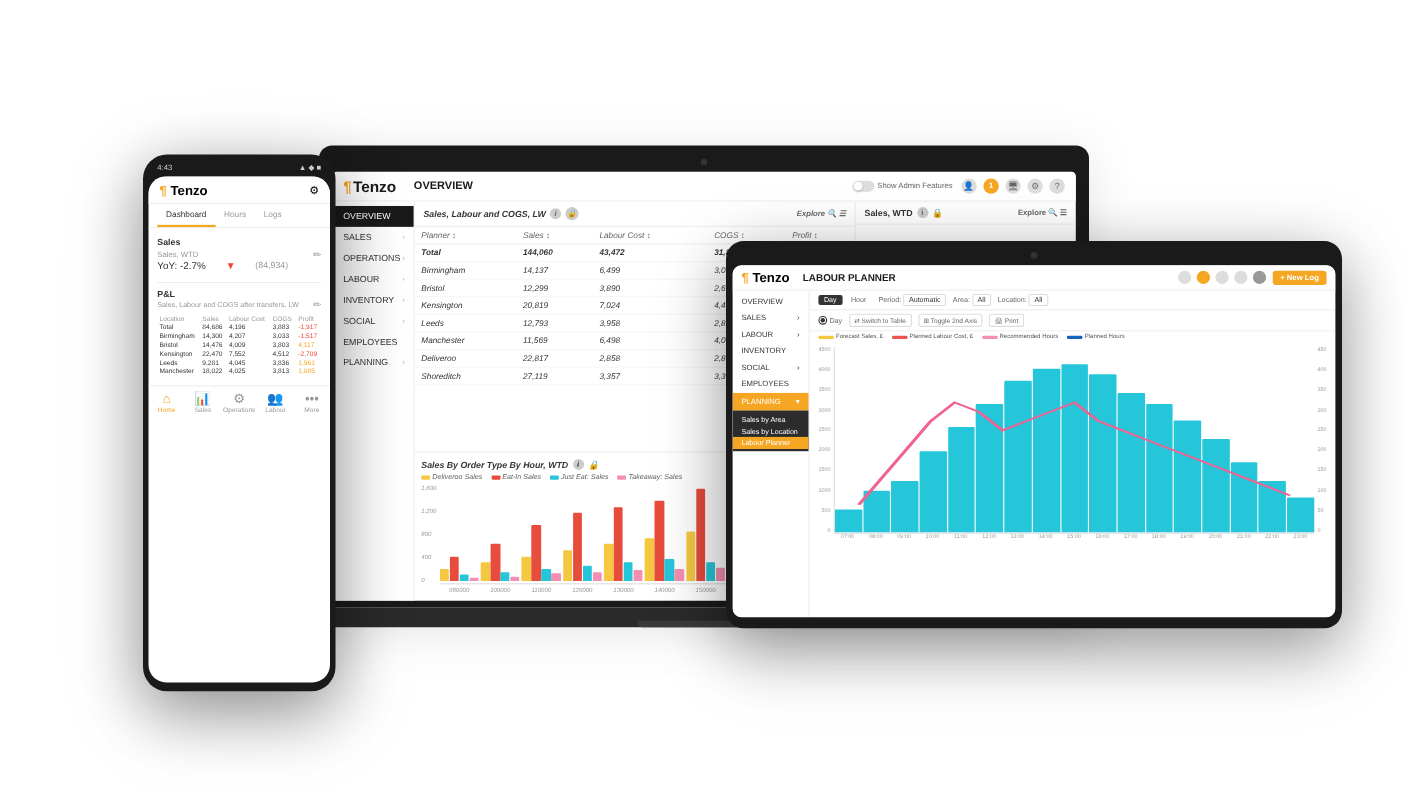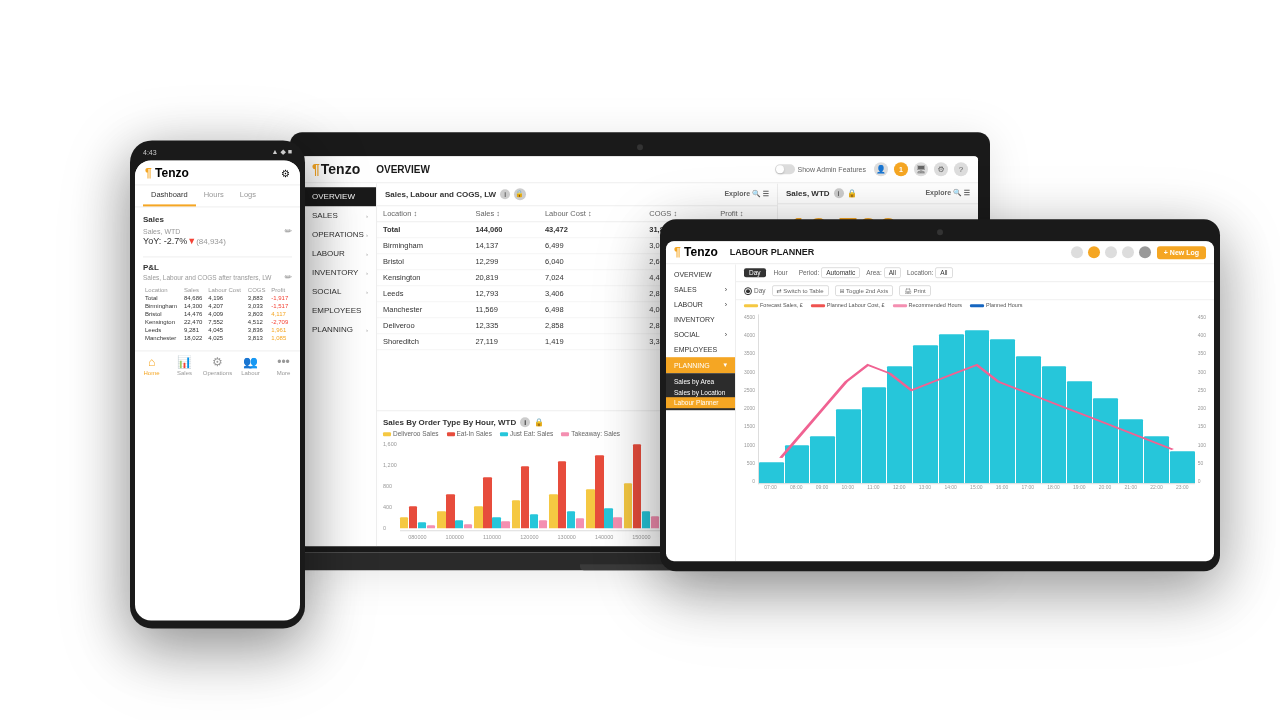--- a/index.html
+++ b/index.html
@@ -422,22 +422,22 @@
       font-size: 32px;
       font-weight: 700;
       color: #f5a623;
       margin: 6px 0;
     }
 
     .phone-yoy {
       font-size: 9px;
       color: #333;
       display: flex;
-      align-items: center;
-      gap: 0;
+      align-items: flex-start;
+      gap: 18px;
       margin-bottom: 10px;
     }
 
     .arrow-down {
       color: #f44336;
     }
 
     .phone-divider {
       border: none;
       border-top: 1px solid #eee;
@@ -757,36 +757,36 @@
                 <span>EMPLOYEES</span>
               </div>
               <div class="sidebar-item">
                 <span>PLANNING</span>
                 <span class="sidebar-chevron">›</span>
               </div>
             </div>
 
             <div class="content-area">
 
-              <div style="flex:1.4;display:flex;flex-direction:column;border-right:1px solid #eee;overflow:hidden;">
+              <div style="flex:1.4;display:flex;flex-direction:column;border-right:1px solid #eee;overflow:hidden;font-style:italic;">
 
                 <div style="flex:1;overflow:auto;">
                   <div class="panel-header">
                     <span>Sales, Labour and COGS, LW</span>
                     <div class="info-icon">i</div>
                     <div style="width:12px;height:12px;background:#ccc;border-radius:50%;font-size:7px;display:flex;align-items:center;justify-content:center;">🔒</div>
                     <div class="explore-btn">
                       <span>Explore 🔍</span>
                       <span>☰</span>
                     </div>
                   </div>
                   <table class="data-table">
                     <thead>
                       <tr>
-                        <th>Location ↕</th>
+                        <th>Planner ↕</th>
                         <th>Sales ↕</th>
                         <th>Labour Cost ↕</th>
                         <th>COGS ↕</th>
                         <th>Profit ↕</th>
                       </tr>
                     </thead>
                     <tbody id="laptop-table-body">
                     <tr class="total">
       <td>Total</td>
       <td>144,060</td>
@@ -797,56 +797,56 @@
                         <tr>
       <td>Birmingham</td>
       <td>14,137</td>
       <td>6,499</td>
       <td>3,072</td>
       <td class="profit">6,798</td>
     </tr>
                         <tr>
       <td>Bristol</td>
       <td>12,299</td>
-      <td>6,040</td>
+      <td>3,890</td>
       <td>2,656</td>
       <td class="profit">5,898</td>
     </tr>
                         <tr>
       <td>Kensington</td>
       <td>20,819</td>
       <td>7,024</td>
       <td>4,437</td>
       <td class="profit">9,629</td>
     </tr>
                         <tr>
       <td>Leeds</td>
       <td>12,793</td>
-      <td>3,406</td>
+      <td>3,958</td>
       <td>2,812</td>
       <td class="profit">6,239</td>
     </tr>
                         <tr>
       <td>Manchester</td>
       <td>11,569</td>
       <td>6,498</td>
       <td>4,004</td>
       <td class="profit">7,304</td>
     </tr>
                         <tr>
       <td>Deliveroo</td>
-      <td>12,335</td>
+      <td>22,817</td>
       <td>2,858</td>
       <td>2,837</td>
       <td class="profit">6,964</td>
     </tr>
                         <tr>
       <td>Shoreditch</td>
       <td>27,119</td>
-      <td>1,419</td>
+      <td>3,357</td>
       <td>3,315</td>
       <td class="profit">8,433</td>
     </tr>
                       </tbody>
                   </table>
                 </div>
 
                 <div style="border-top:1px solid #eee;padding:6px;">
                   <div style="font-size:8px;font-weight:600;color:#333;margin-bottom:3px;display:flex;align-items:center;gap:4px;">
                     <span>Sales By Order Type By Hour, WTD</span>

